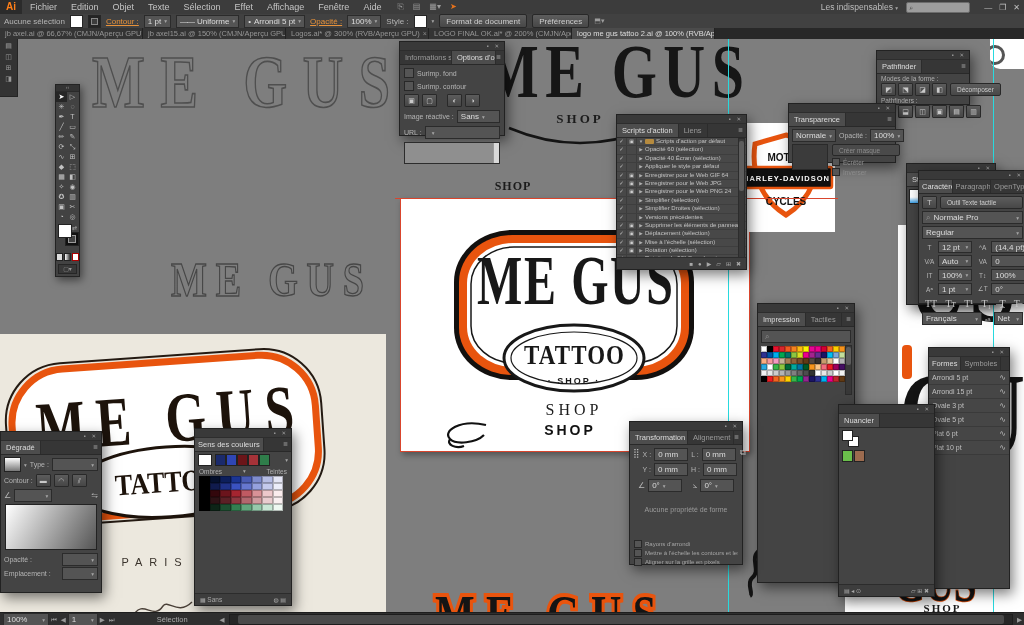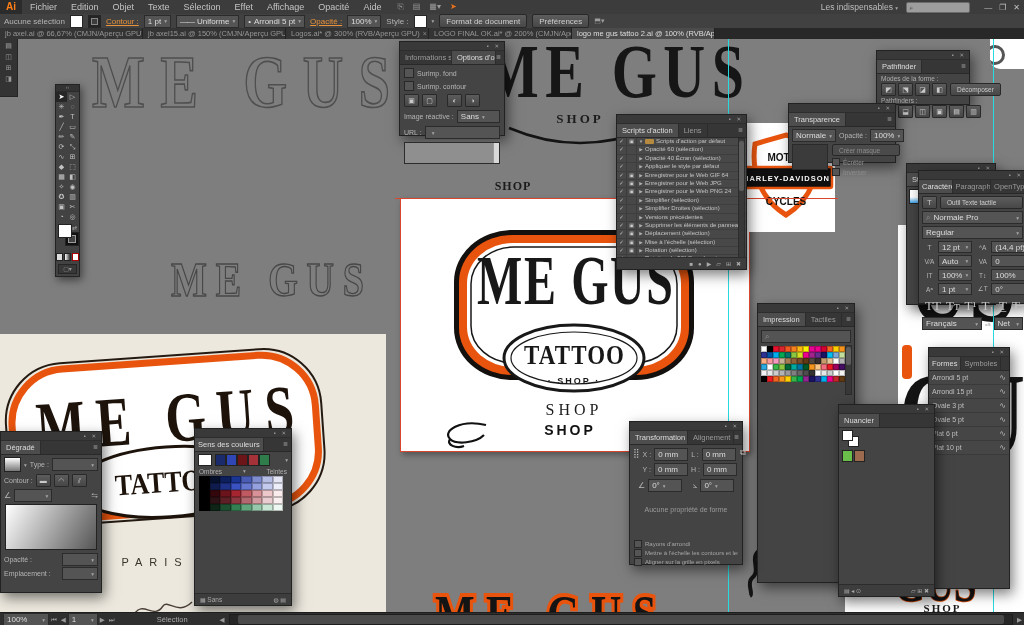--- a/index.html
+++ b/index.html
@@ -102,21 +102,21 @@
   .cgrid span{display:block;border:0.5px solid rgba(0,0,0,.25);}
   
   .brush-row{display:flex;align-items:center;height:13px;border-bottom:1px solid #3a3a3a;
              padding:0 3px;font-size:7px;color:#c0c0c0;background:#464646;}
   .brush-wave{margin-left:auto;color:#bbb;font-size:8px;}
   
   .cf-grid{display:grid;grid-template-columns:1fr 1fr;gap:2px 4px;margin:2px 4px;}
   .cfield{display:flex;align-items:center;gap:2px;}
   .cicon{width:13px;font-size:6.5px;color:#b5b5b5;text-align:center;flex:0 0 auto;}
   .cfield .field{flex:1;min-width:0;}
-  .tbtns{display:flex;justify-content:space-between;margin:3px 6px;color:#c5c5c5;font-size:13px;
+  .tbtns{display:flex;justify-content:space-between;margin:3px 6px;color:#c5c5c5;font-size:10px;
          font-family:"Liberation Serif",serif;}
   
   .statusbar{position:absolute;left:0;top:612px;width:1024px;height:13px;background:#2f2f2f;
              border-top:1px solid #1e1e1e;display:flex;align-items:center;z-index:40;font-size:7.5px;}
   .scroll-track{position:relative;flex:1;height:9px;margin:0 2px;background:#262626;border:1px solid #1d1d1d;}
   .scroll-thumb{position:absolute;left:8px;right:8px;top:0;bottom:0;background:#4a4a4a;border-radius:2px;}
   .navarr{color:#9a9a9a;font-size:6.5px;padding:0 2px;}
 </style>
 </head>
 <body>
@@ -133,21 +133,21 @@
   <span class="menu-item">Objet</span>
 
   <span class="menu-item">Texte</span>
 
   <span class="menu-item">Sélection</span>
 
   <span class="menu-item">Effet</span>
 
   <span class="menu-item">Affichage</span>
 
-  <span class="menu-item">Opacité</span>
+  <span class="menu-item">Fenêtre</span>
 
   <span class="menu-item">Aide</span>
 </div>
     <div class="appicons">
       <span>⎘</span>
       <span>▤</span>
       <span>▦▾</span>
       <span class="share">➤</span>
     </div>
     <div class="mbar-right">

